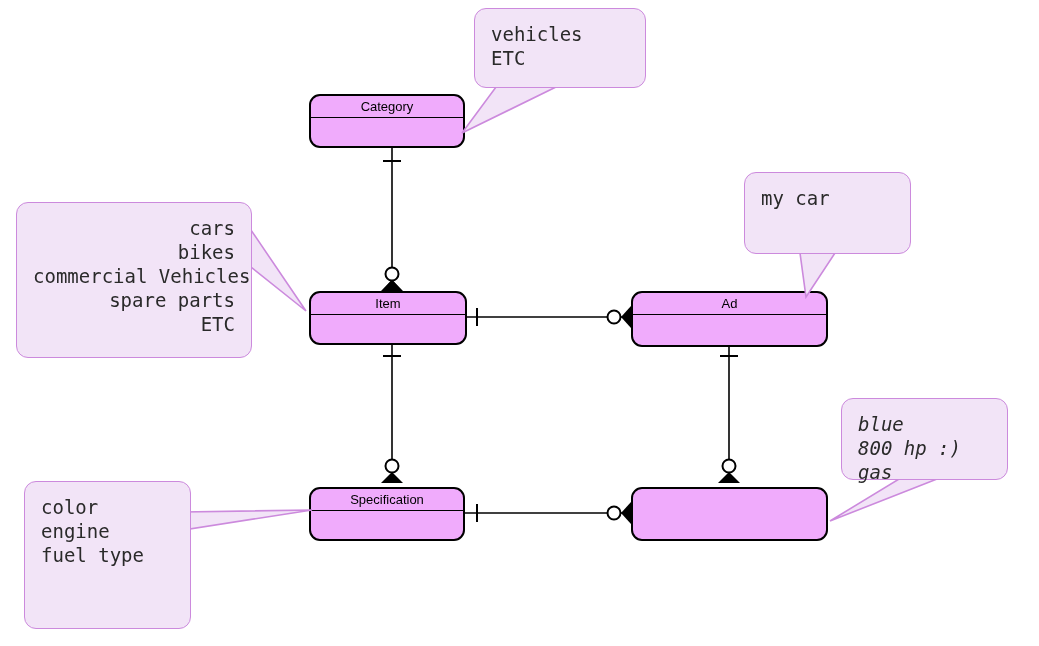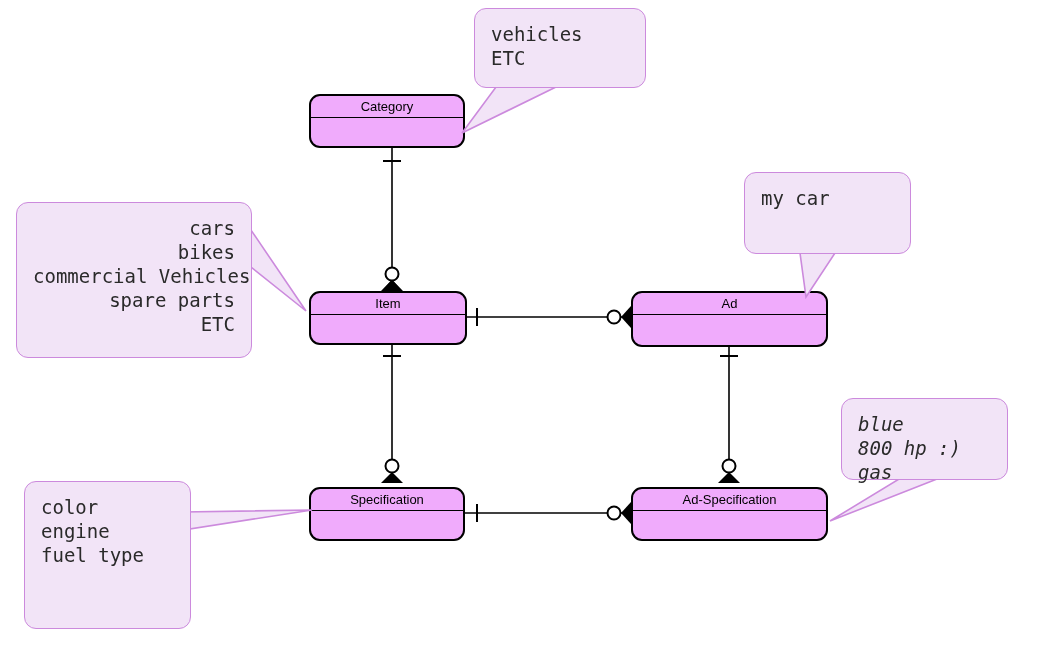--- a/index.html
+++ b/index.html
@@ -141,21 +141,20 @@
     <div class="ent-header">Ad</div>
     <div class="ent-body"></div>
   </div>
 
   <div class="entity" style="left:309px; top:487px; width:156px; height:54px;">
     <div class="ent-header">Specification</div>
     <div class="ent-body"></div>
   </div>
 
   <div class="entity" style="left:631px; top:487px; width:197px; height:54px;">
-    <div class="ent-header">Ad-Specification</div>
     <div class="ent-body"></div>
   </div>
 
   <div class="note" style="left:474px; top:8px; width:172px; height:80px;">vehicles
 ETC</div>
 
   <div class="note" style="left:16px; top:202px; width:236px; height:156px;text-align:right;">cars
 bikes
 commercial Vehicles
 spare parts

